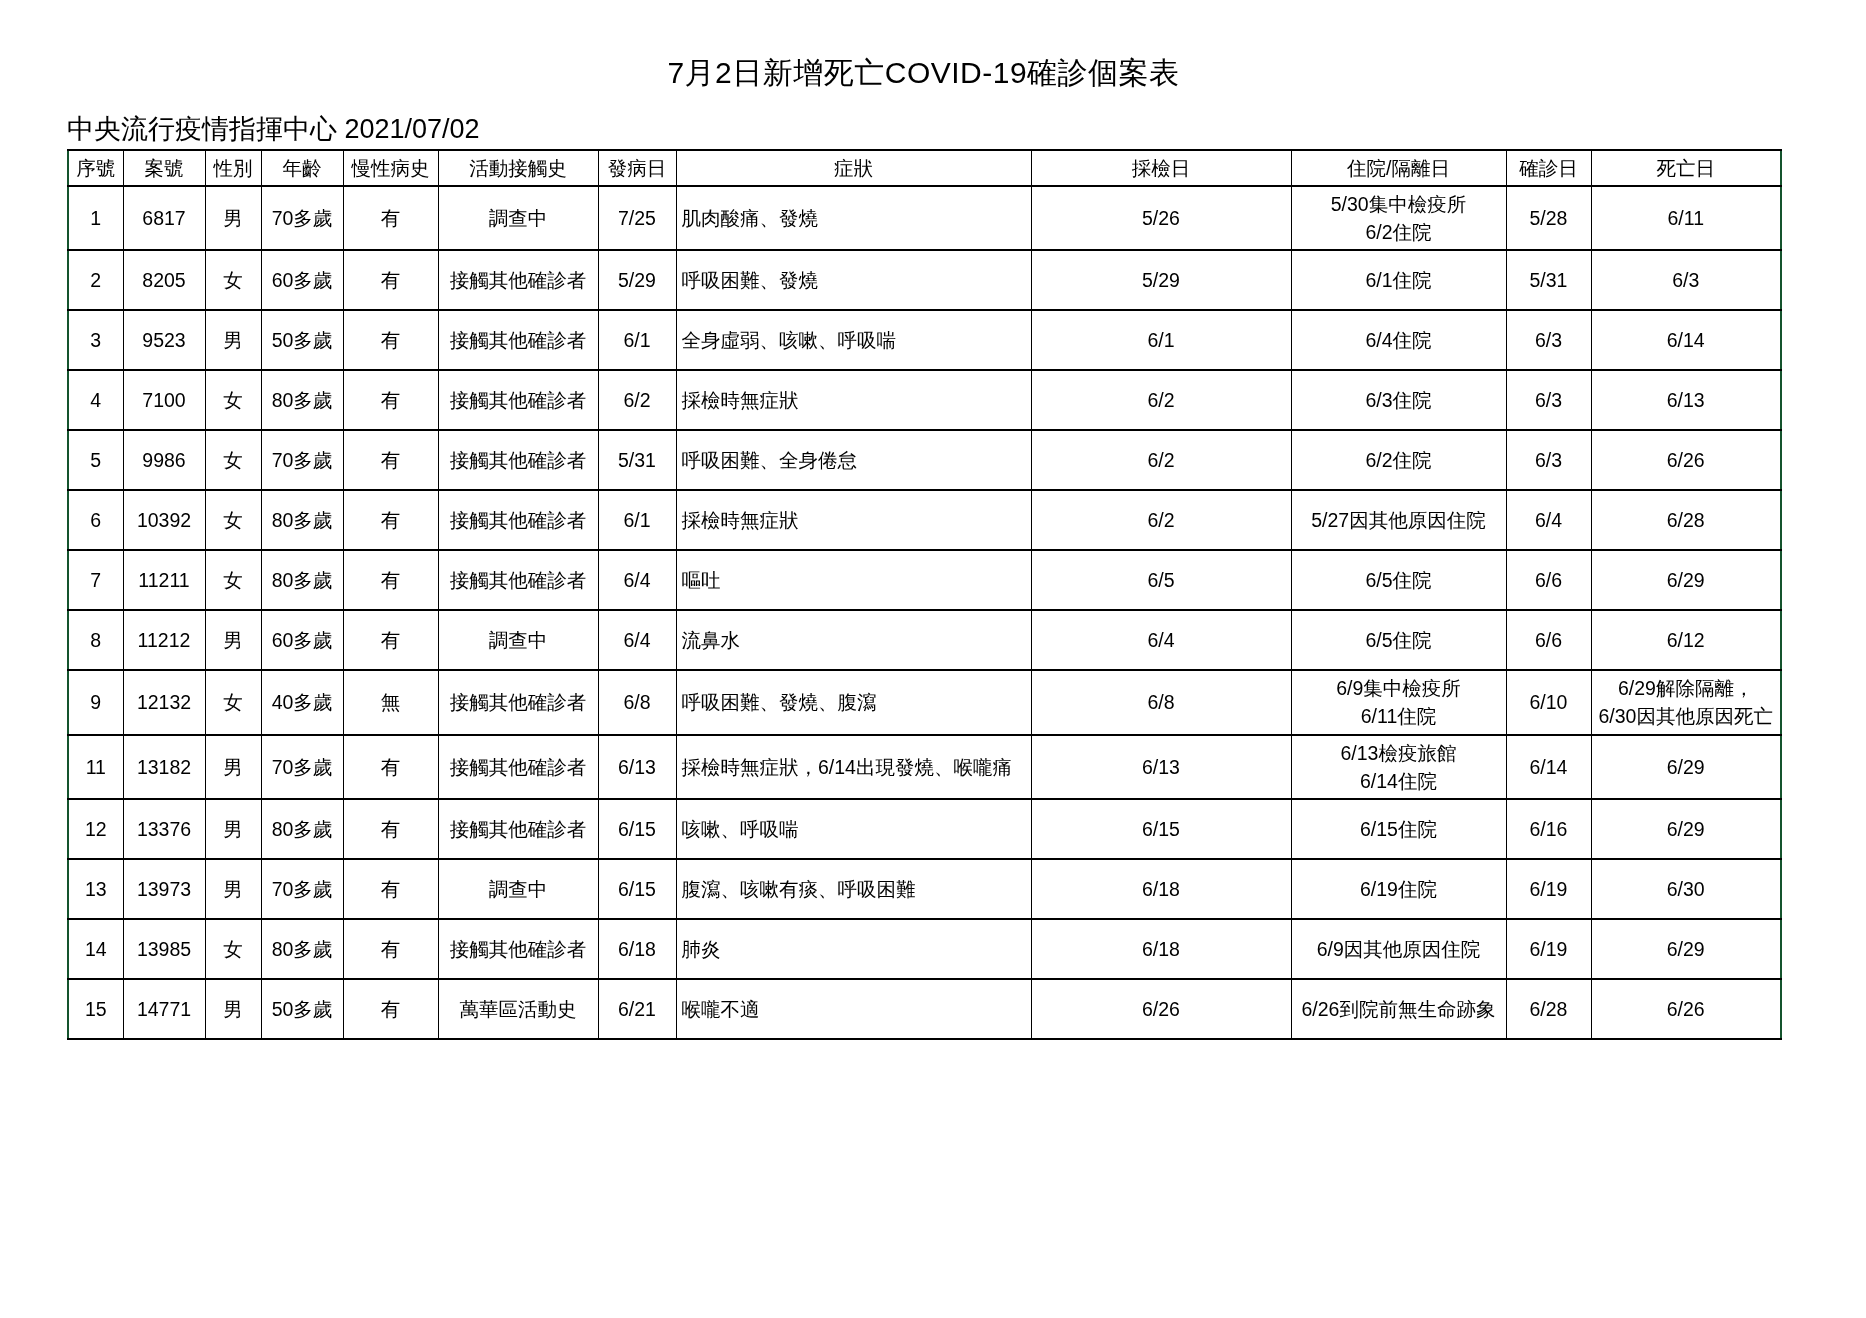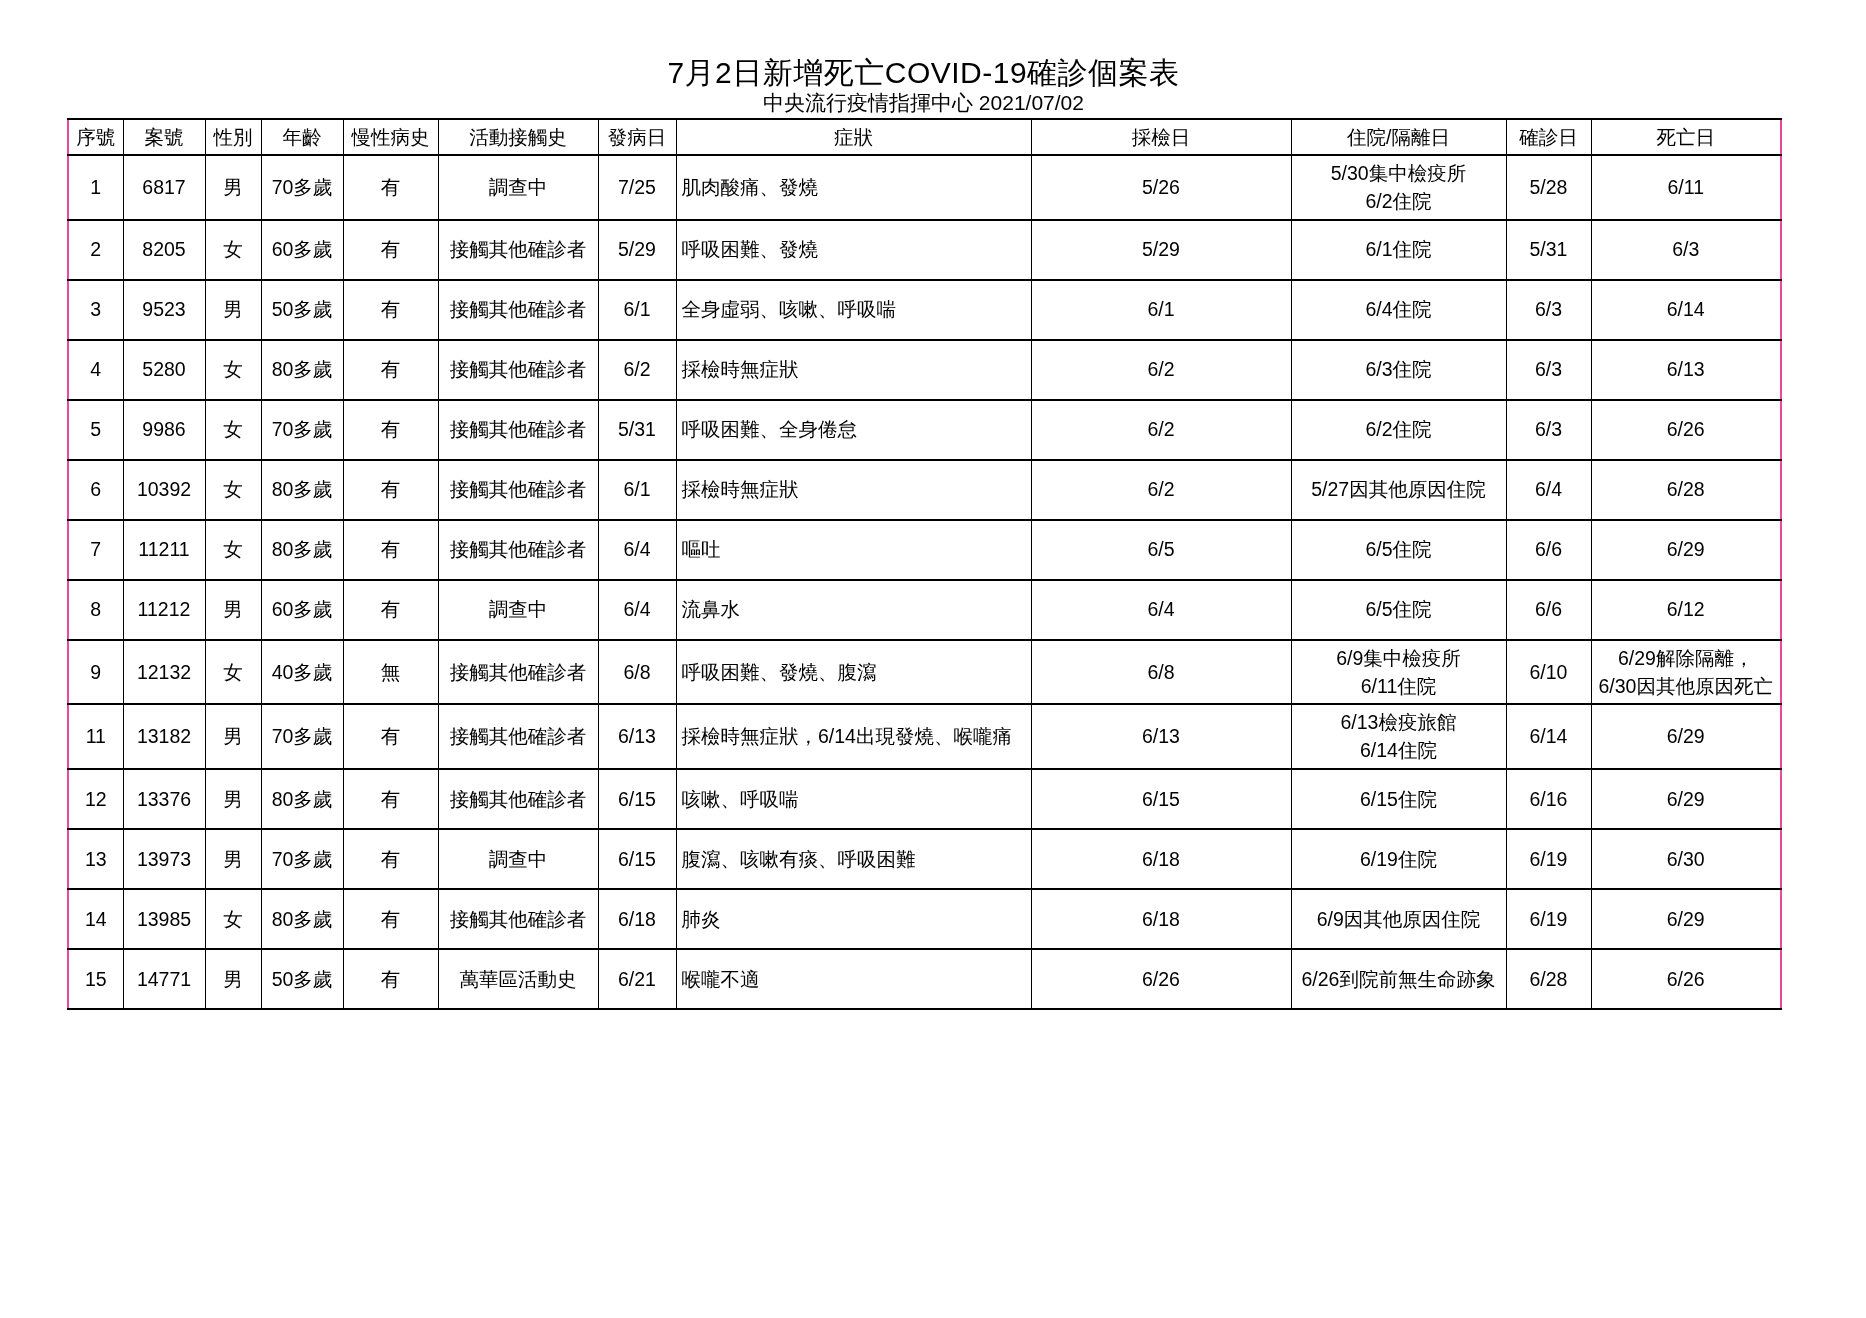--- a/index.html
+++ b/index.html
@@ -22,31 +22,31 @@
   }
   .doc-title {
     margin-top: 56px;
     text-align: center;
     font-size: 30px;
     font-weight: 500;
     letter-spacing: 0.5px;
     line-height: 1.1;
   }
   .doc-subtitle {
-    margin-top: 2px;
+    margin-top: 26px;
     margin-bottom: 4px;
-    text-align: center;
-    font-size: 21px;
+    text-align: left;
+    font-size: 27px;
     line-height: 1.1;
   }
   table.case-table {
     border-collapse: collapse;
     table-layout: fixed;
     width: 1713px;
-    border: 2px solid #ec4899;
+    border: 2px solid #14532d;
   }
   table.case-table th,
   table.case-table td {
     border-left: 1px solid #000000;
     border-right: 1px solid #000000;
     border-top: 2px solid #000000;
     border-bottom: 2px solid #000000;
     font-size: 19.5px;
     font-weight: normal;
     text-align: center;
@@ -145,21 +145,21 @@
             <td>接觸其他確診者</td>
             <td>6/1</td>
             <td class="left">全身虛弱、咳嗽、呼吸喘</td>
             <td>6/1</td>
             <td>6/4住院</td>
             <td>6/3</td>
             <td>6/14</td>
           </tr>
           <tr>
             <td>4</td>
-            <td>5280</td>
+            <td>7100</td>
             <td>女</td>
             <td>80多歲</td>
             <td>有</td>
             <td>接觸其他確診者</td>
             <td>6/2</td>
             <td class="left">採檢時無症狀</td>
             <td>6/2</td>
             <td>6/3住院</td>
             <td>6/3</td>
             <td>6/13</td>

